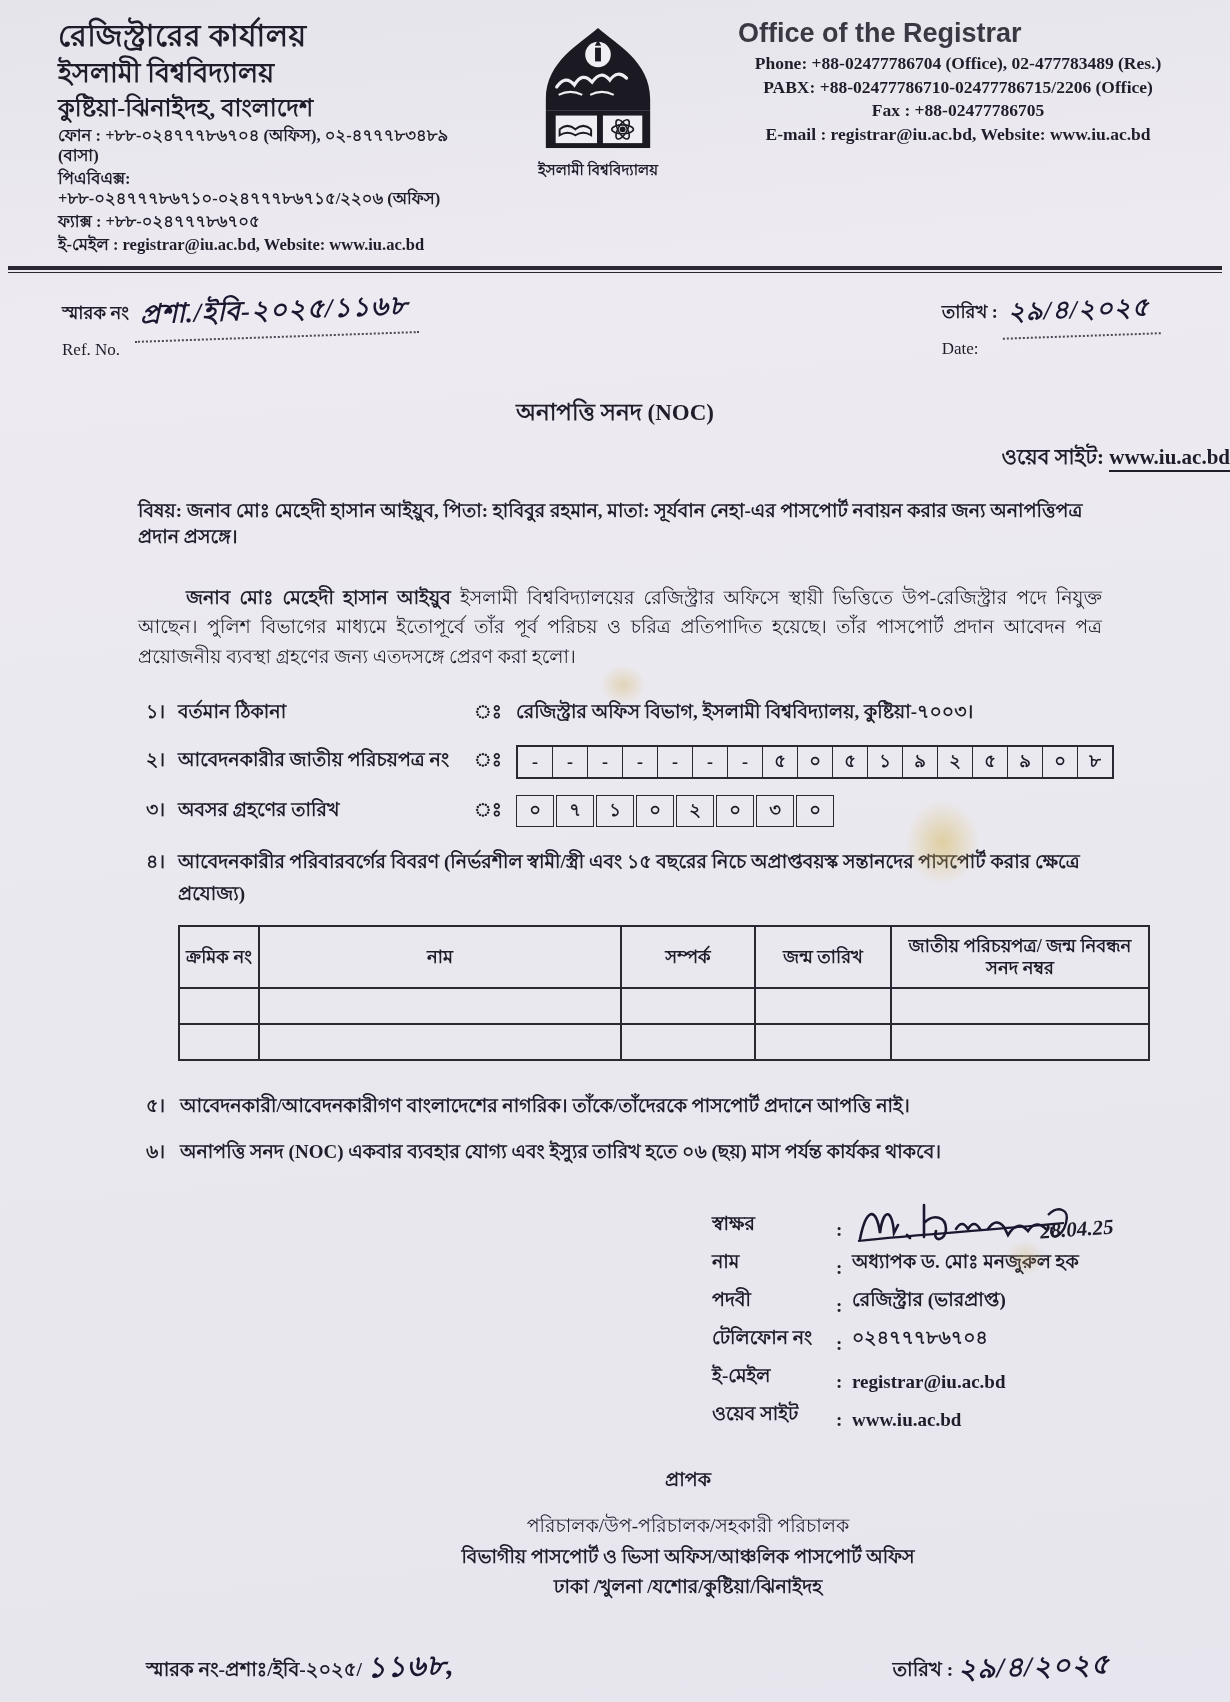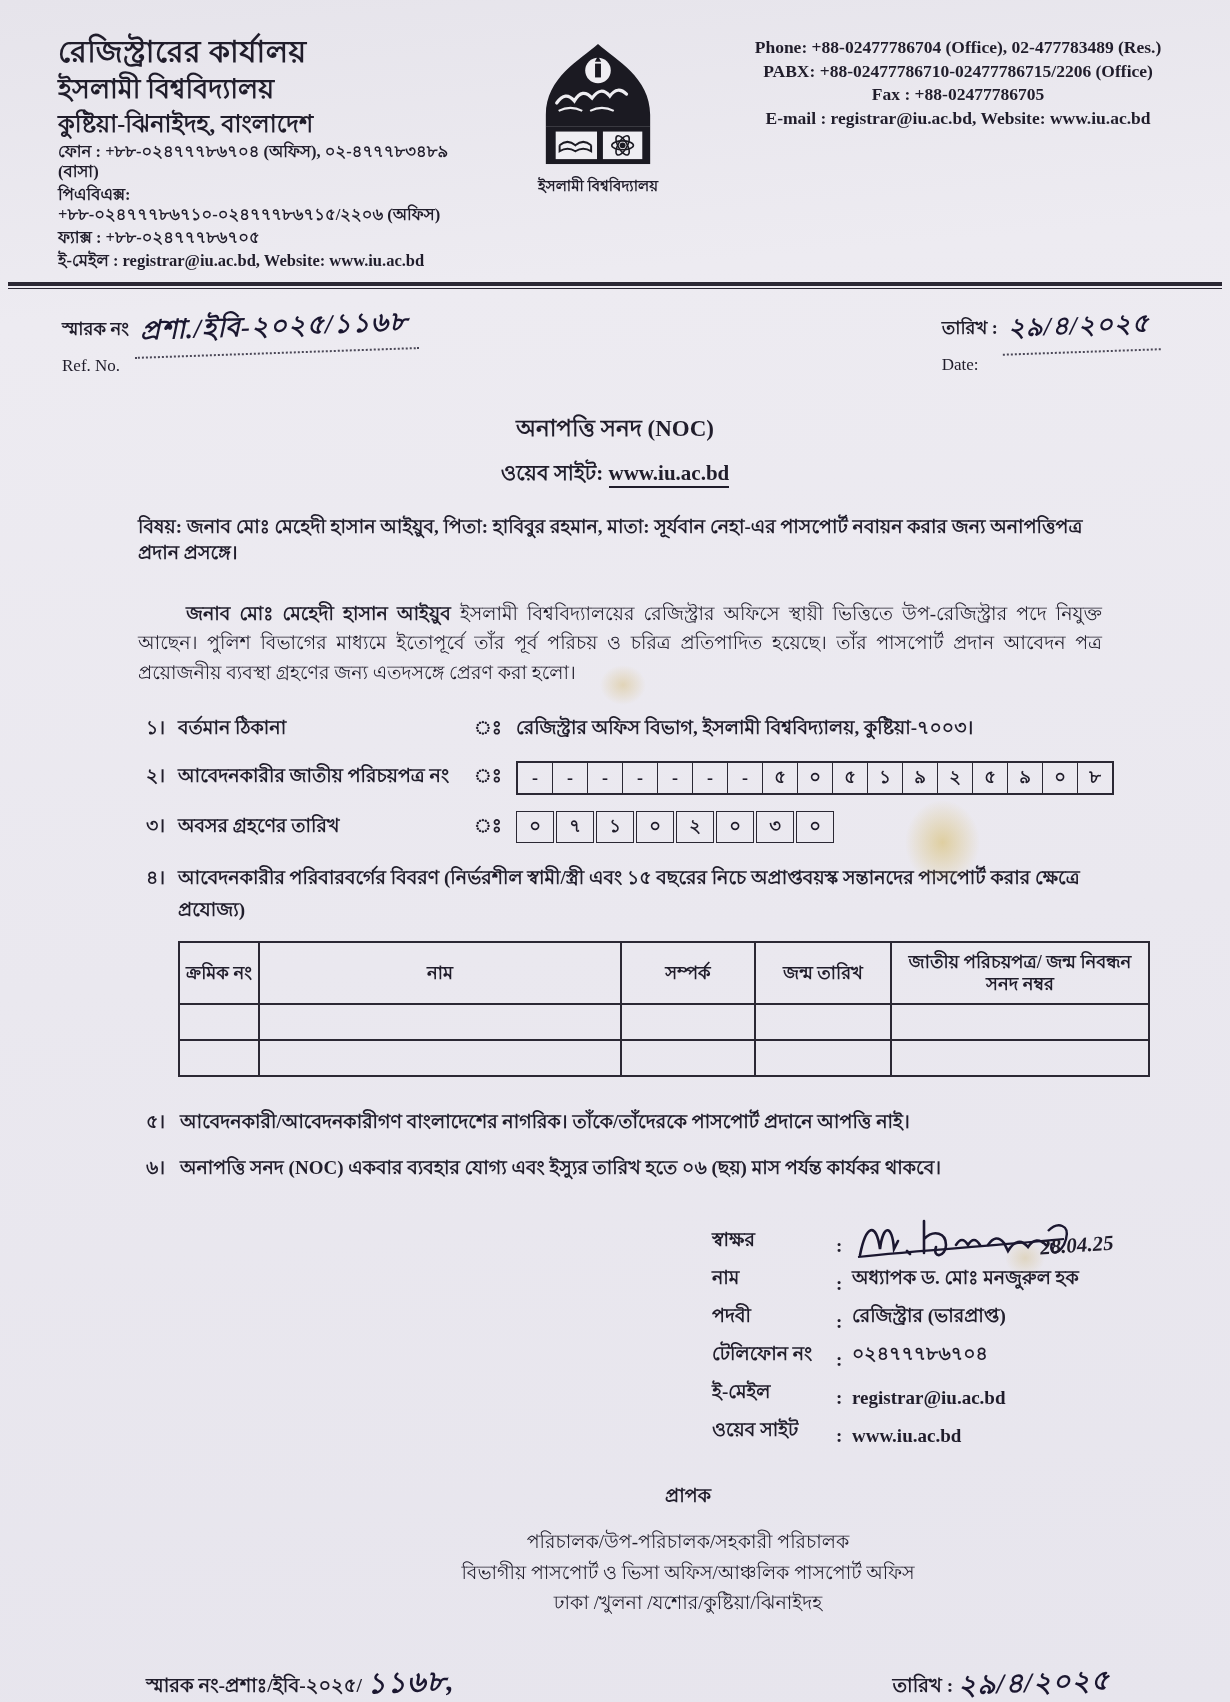--- a/index.html
+++ b/index.html
@@ -8,21 +8,21 @@
     background:linear-gradient(175deg,#e6e4eb 0%,#edebf1 18%,#eae8ef 55%,#e7e5ed 100%);
     color:#201d2b;font-family:"Liberation Serif","DejaVu Serif",serif;
     box-shadow:0 0 12px rgba(0,0,0,.35);
   }
   .stain{position:absolute;border-radius:50%;pointer-events:none;}
   .stain1{left:905px;top:800px;width:75px;height:85px;background:radial-gradient(closest-side,rgba(213,185,96,.55),rgba(213,185,96,0));}
   .stain2{left:600px;top:665px;width:46px;height:40px;background:radial-gradient(closest-side,rgba(210,180,100,.4),rgba(210,180,100,0));}
   .stain3{left:1005px;top:1240px;width:40px;height:36px;background:radial-gradient(closest-side,rgba(205,180,110,.35),rgba(205,180,110,0));}
 
   
-  .hdr{display:flex;justify-content:space-between;padding:34px 52px 0 58px;}
+  .hdr{display:flex;justify-content:space-between;padding:18px 52px 0 58px;}
   .hdr-left{width:400px;line-height:1.22;}
   .bn-big{font-size:30px;font-weight:700;letter-spacing:.5px;}
   .bn-med{font-size:27px;font-weight:700;margin-top:2px;}
   .bn-sub{font-size:24px;font-weight:700;margin-top:4px;}
   .bn-small{font-size:16.5px;margin-top:3px;font-weight:600;}
   .hdr-logo{width:170px;text-align:center;padding-top:8px;}
   .logo-caption{font-size:15px;font-weight:700;margin-top:4px;}
   .hdr-right{width:440px;line-height:1.18;}
   .en-big{font-family:"Liberation Sans","DejaVu Sans",sans-serif;font-size:27px;font-weight:700;color:#3a3842;}
   .en-sub{font-family:"Liberation Sans","DejaVu Sans",sans-serif;font-size:23px;font-weight:700;color:#3a3842;margin-top:2px;}
@@ -33,21 +33,21 @@
   .refrow{display:flex;justify-content:space-between;padding:16px 70px 0 62px;}
   .ref-left{font-size:18px;font-weight:700;}
   .ref-sub,.date-sub{font-size:17px;font-weight:400;font-family:"Liberation Serif",serif;margin-top:2px;}
   .hw{font-style:italic;font-weight:700;color:#1b1730;display:inline-block;transform:rotate(-2deg);letter-spacing:1px;}
   .hw-line{border-bottom:2px dotted #4a4756;padding:0 10px 2px 6px;}
   .ref-hw{font-size:27px;}
   .date-hw{font-size:26px;}
 
   
   .title{ text-align:center;margin-top:34px;font-size:23px;font-weight:700;}
-  .website{ text-align:center;margin-top:8px;font-size:21px;font-weight:700;}
+  .website{ text-align:right;margin-top:8px;font-size:21px;font-weight:700;}
   .website b{border-bottom:2.5px solid #201d2b;padding-bottom:1px;}
 
   
   .subject{margin:22px 130px 0 138px;font-size:19px;font-weight:700;line-height:1.4;}
   .para{margin:32px 128px 0 138px;font-size:19px;line-height:1.55;text-align:justify;text-indent:48px;}
   .para b{font-weight:700;}
 
   .item{display:flex;align-items:flex-start;margin:16px 0 0 146px;font-size:19px;font-weight:600;}
   .item .no{width:32px;}
   .item .lbl{width:296px;}
@@ -78,21 +78,21 @@
   .sigrow .slbl{width:124px;}
   .sigrow .ssep{width:16px;}
   .sigrow .sval{font-weight:700;}
   .sig-art{position:relative;height:54px;width:300px;margin-bottom:-8px;}
   .sig-date{position:absolute;left:188px;top:22px;font-size:21px;transform:rotate(-4deg);font-style:italic;font-weight:700;}
 
   
   .recipient{margin:34px 0 0 146px;font-size:19px;line-height:1.6;text-align:center;}
   .recipient .r0{font-weight:600;}
   .recipient .r1{font-weight:400;margin-top:16px;}
-  .recipient .r2,.recipient .r3{font-weight:400;}
+  .recipient .r2,.recipient .r3{font-weight:700;}
 
   
   .memo{display:flex;justify-content:space-between;align-items:flex-end;margin:40px 120px 0 146px;font-size:19.5px;font-weight:700;}
   .memo-hw{font-size:29px;}
   .memo-date-hw{font-size:28px;}
   .cc-head{margin:16px 0 0 176px;font-size:19.5px;font-weight:700;text-decoration:underline;text-underline-offset:4px;}
 </style>
 </head>
 <body>
 
@@ -126,20 +126,21 @@
         <rect x="75" y="91" width="40" height="28" fill="#efeef2"></rect>
         <circle cx="95" cy="105" r="3" fill="#1b1a22"></circle>
         <ellipse cx="95" cy="105" rx="11" ry="4.5" stroke="#1b1a22" stroke-width="1.6" fill="none"></ellipse>
         <ellipse cx="95" cy="105" rx="11" ry="4.5" stroke="#1b1a22" stroke-width="1.6" fill="none" transform="rotate(60 95 105)"></ellipse>
         <ellipse cx="95" cy="105" rx="11" ry="4.5" stroke="#1b1a22" stroke-width="1.6" fill="none" transform="rotate(120 95 105)"></ellipse>
       </svg>
       <div class="logo-caption">ইসলামী বিশ্ববিদ্যালয়</div>
     </div>
 
     <div class="hdr-right">
+      <div class="en-big">Office of the Registrar</div>
       <div class="en-small">Phone: +88-02477786704 (Office), 02-477783489 (Res.)</div>
       <div class="en-small">PABX: +88-02477786710-02477786715/2206 (Office)</div>
       <div class="en-small">Fax    : +88-02477786705</div>
       <div class="en-small">E-mail : registrar@iu.ac.bd,  Website: www.iu.ac.bd</div>
     </div>
   </div>
   <div class="rule"></div>
 
   <div class="refrow">
     <div class="ref-left">

